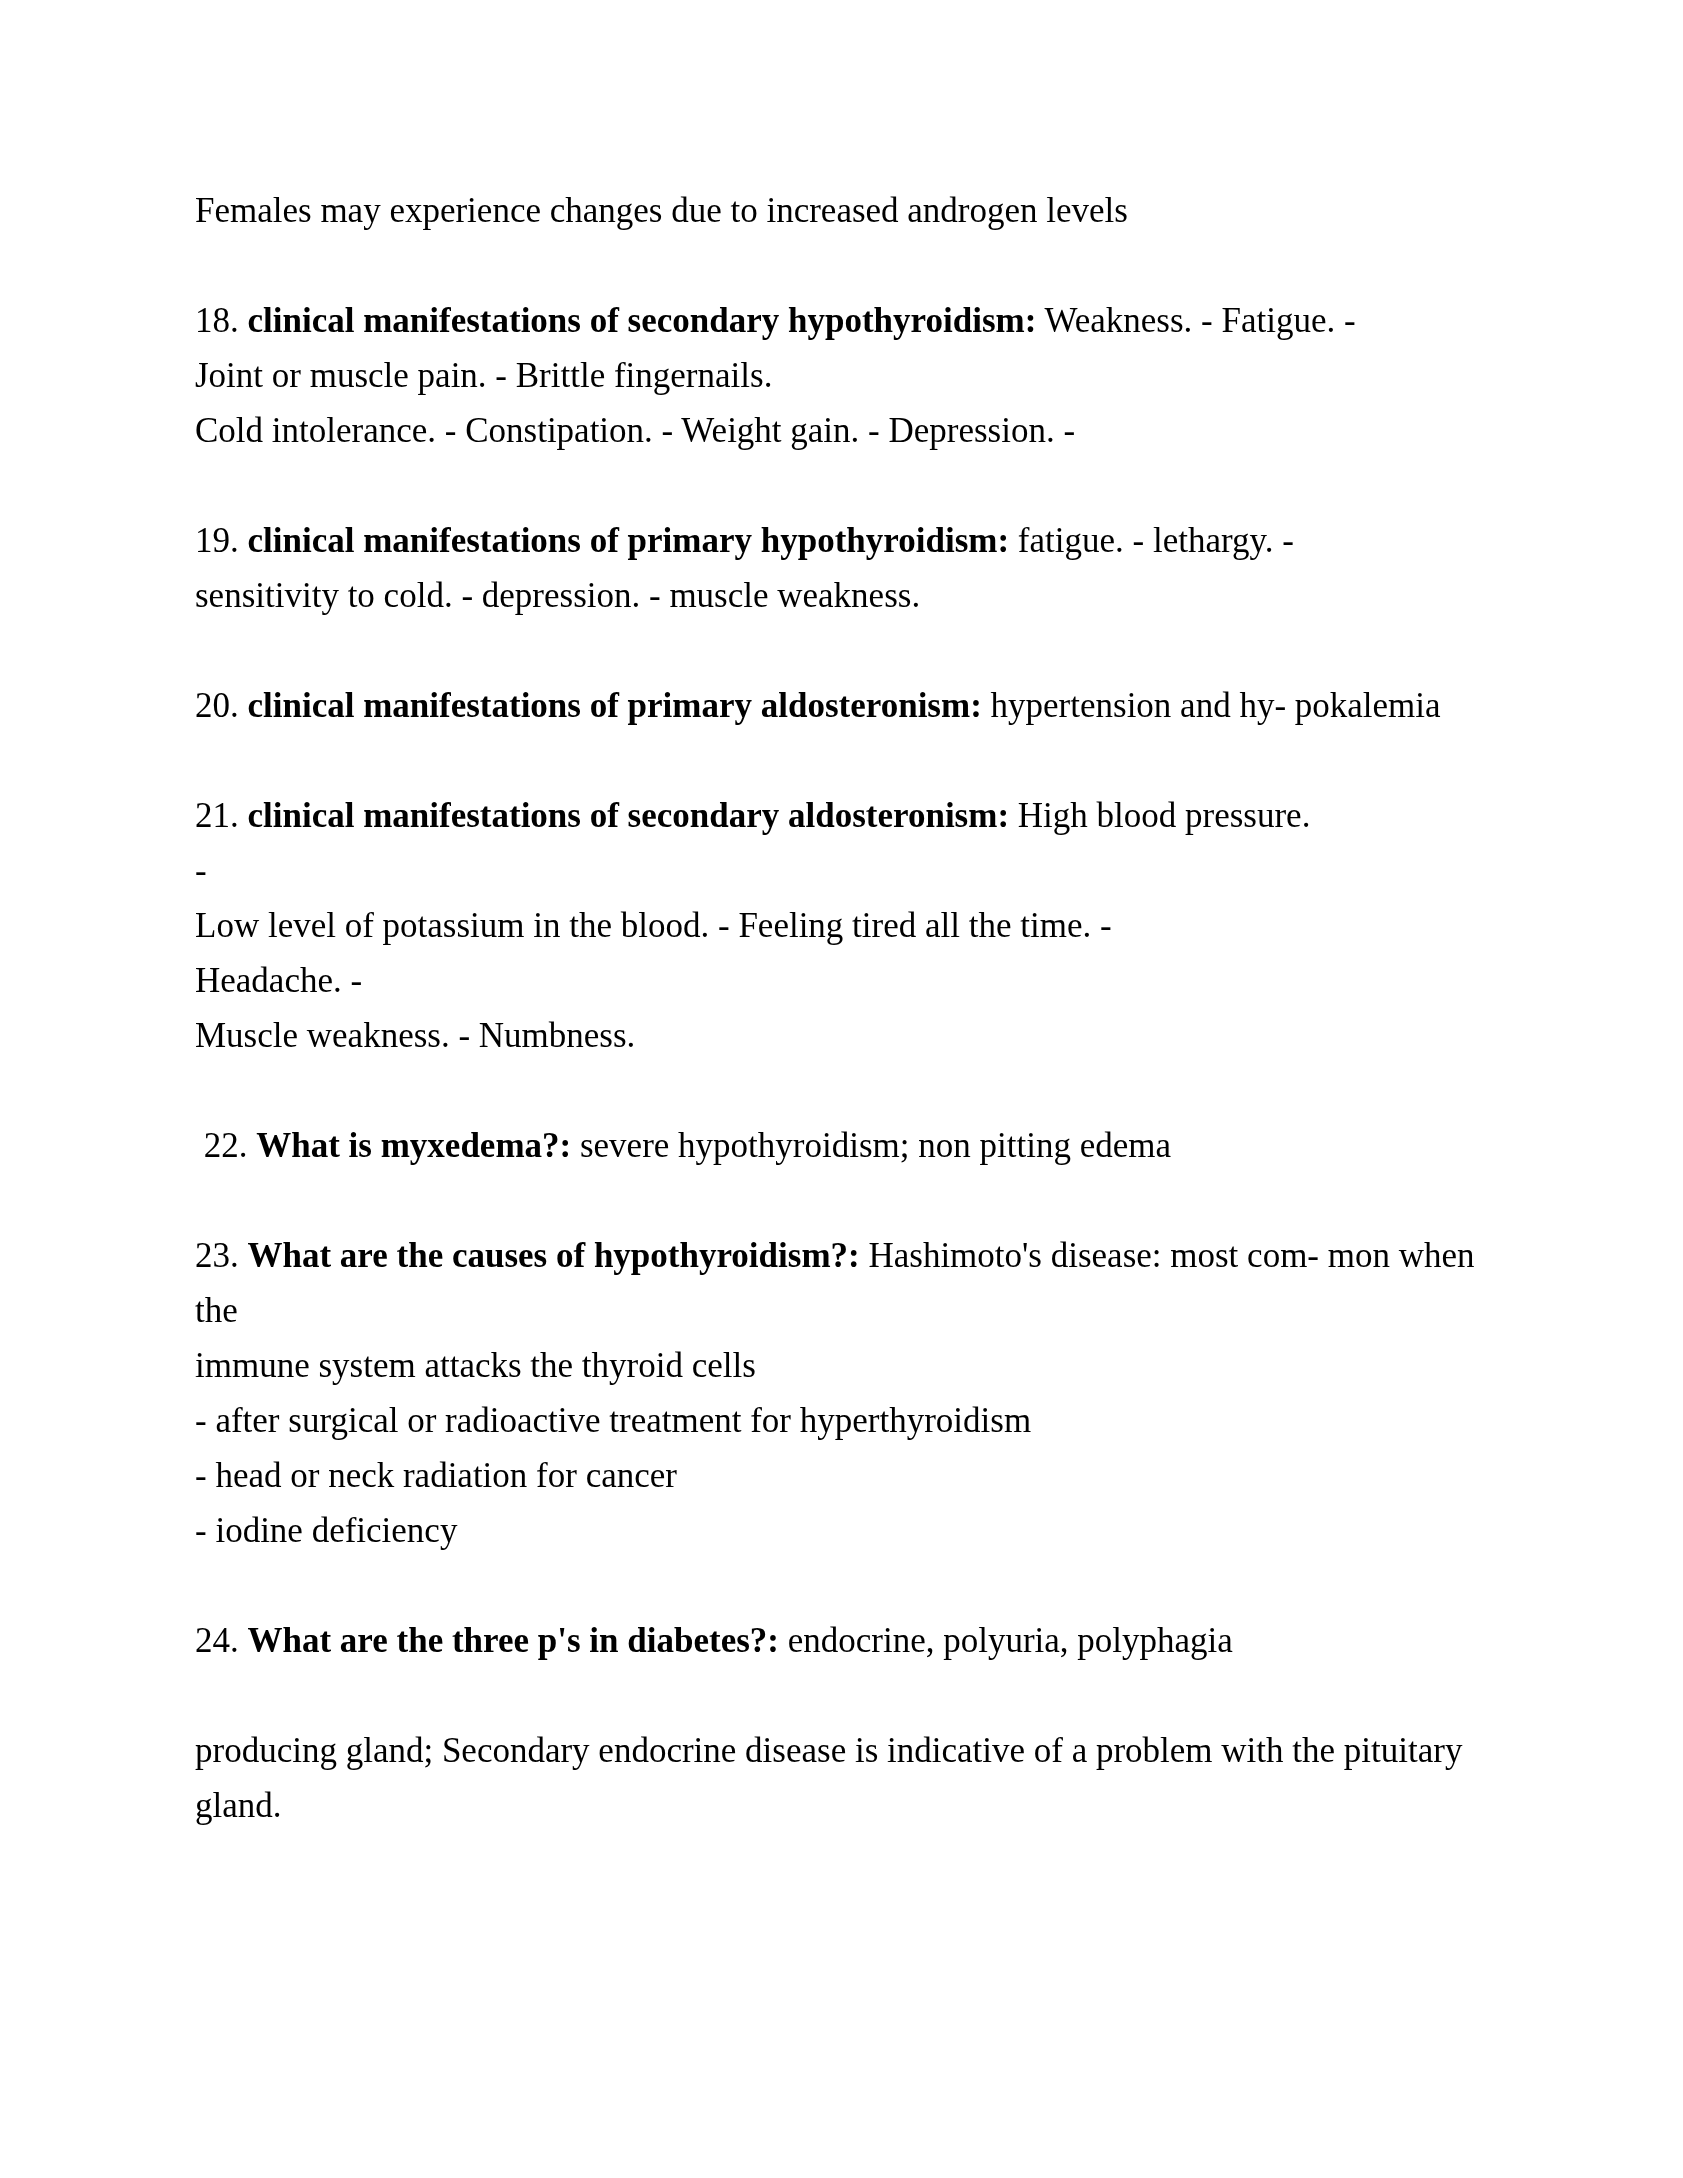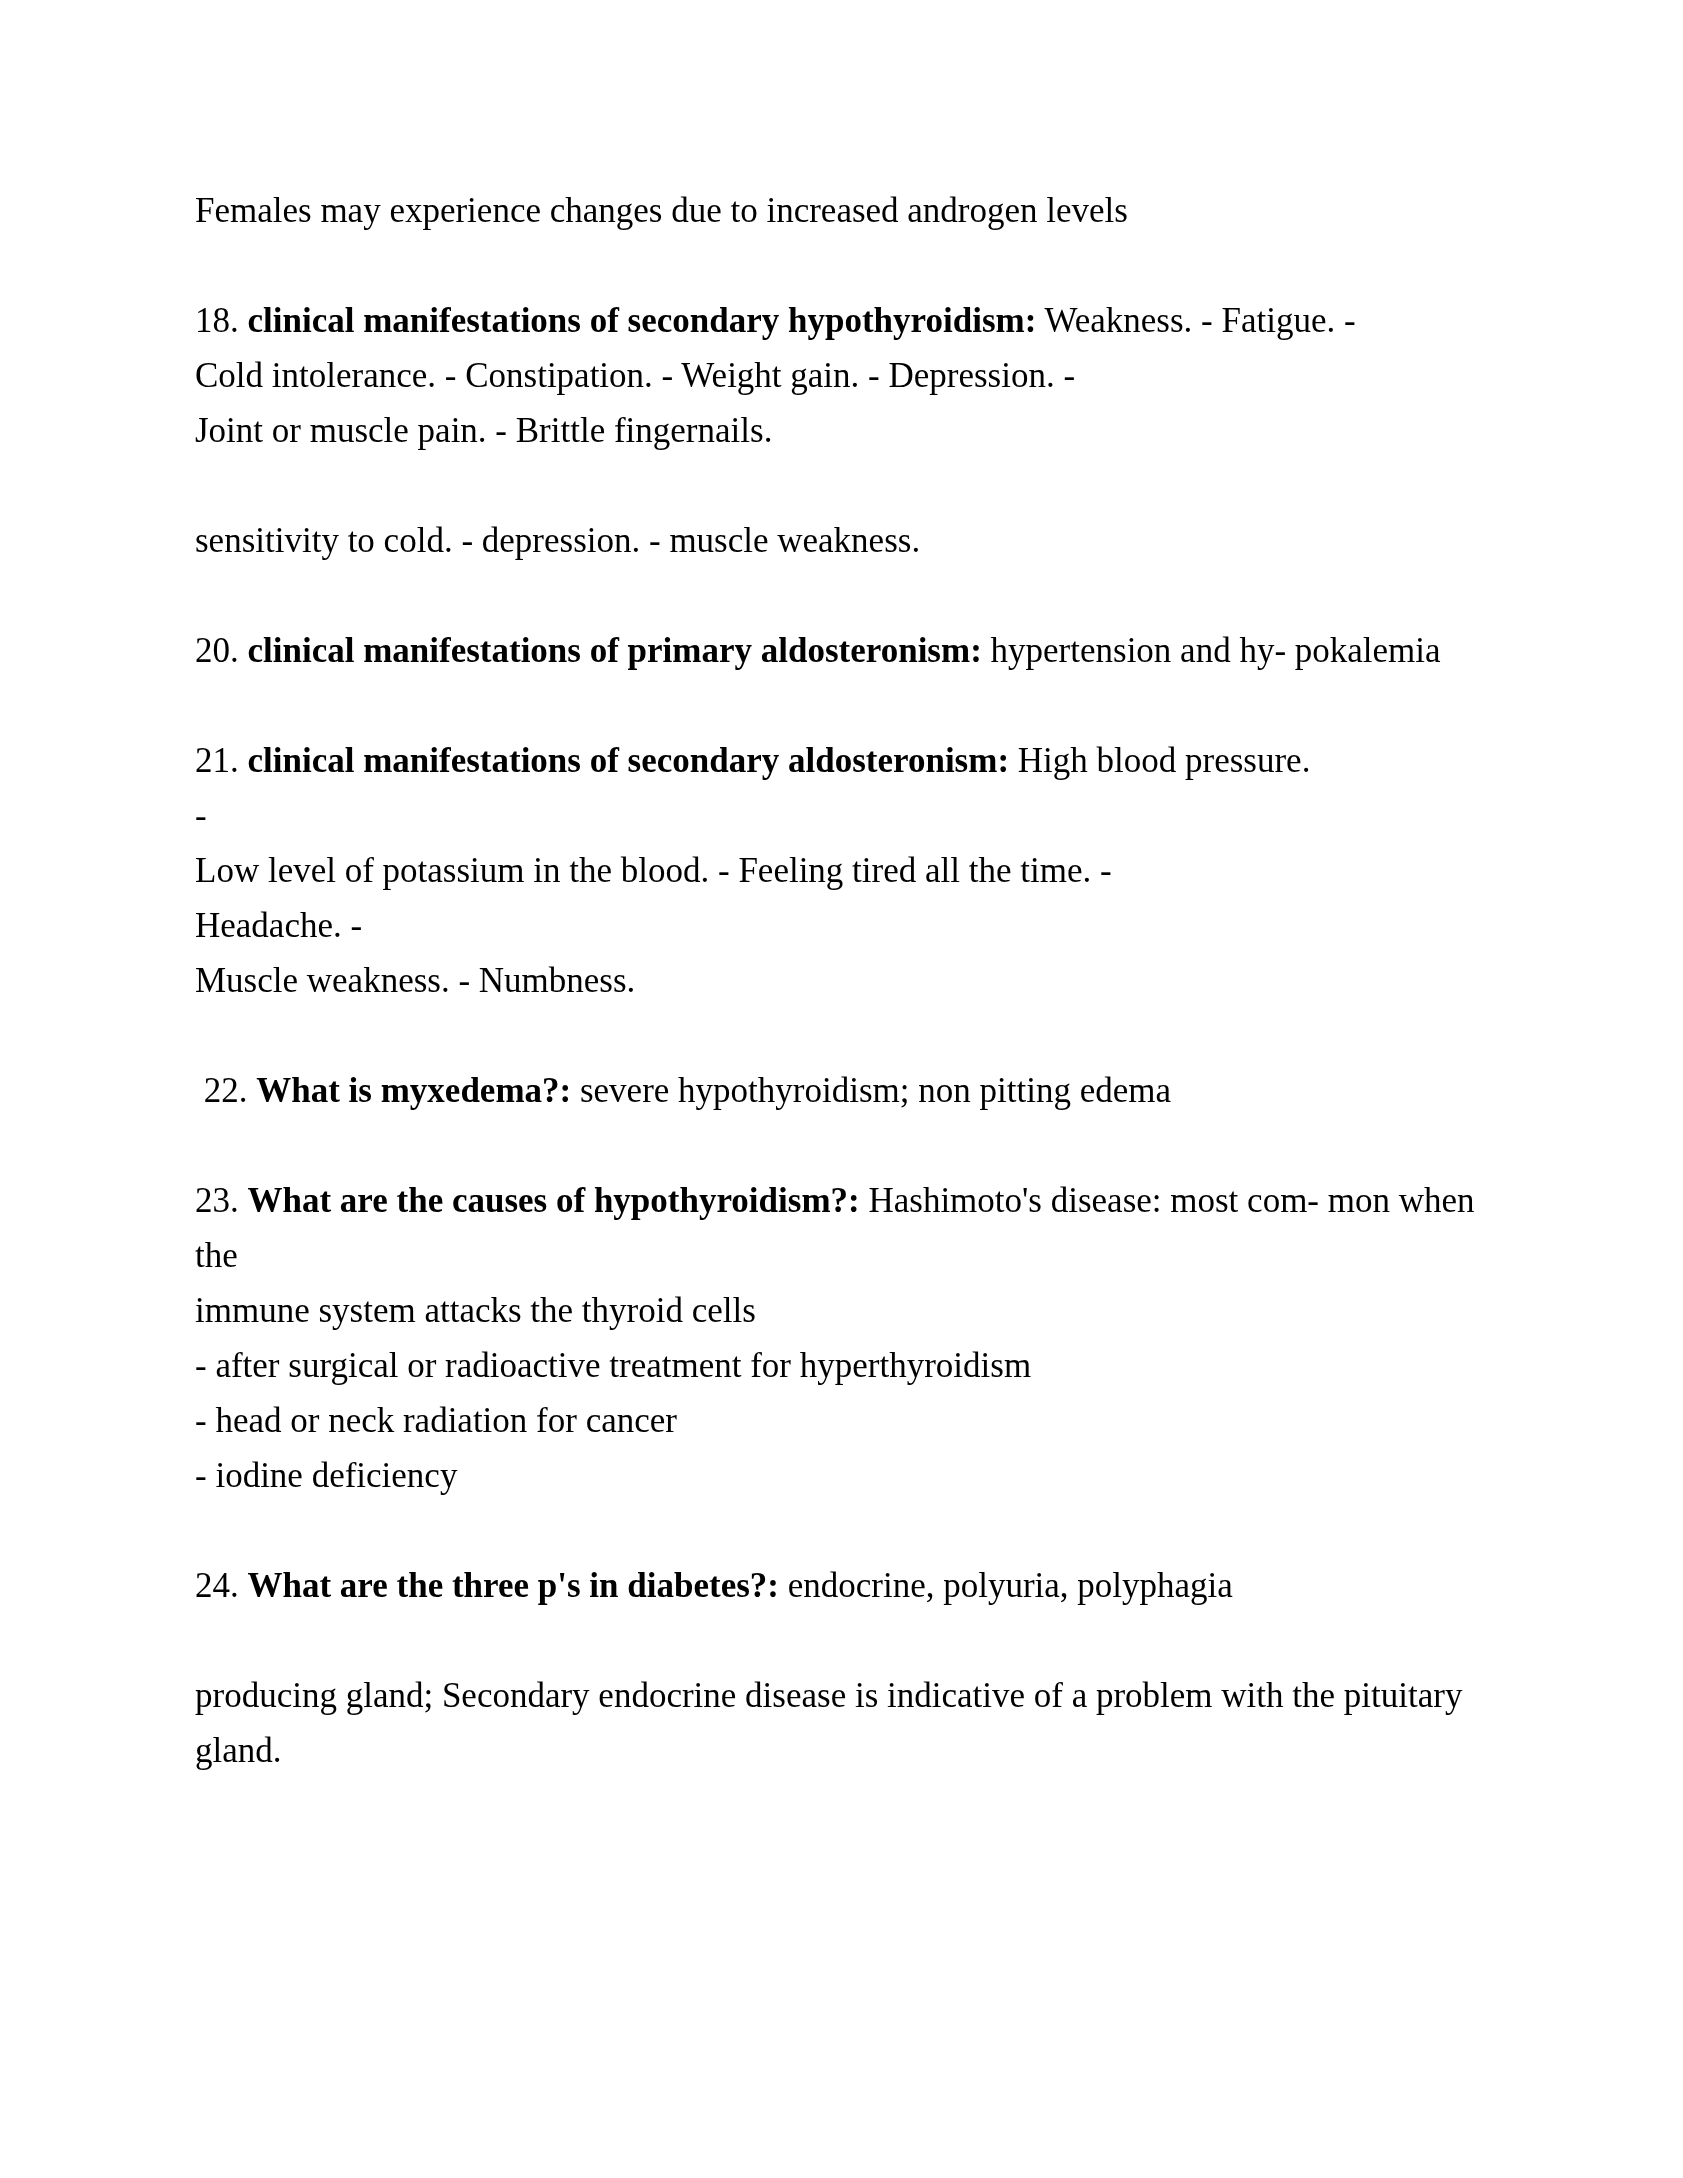--- a/index.html
+++ b/index.html
@@ -40,24 +40,25 @@
 </head>
 <body>
 
 <div class="page">
   <div class="content" id="doc">
       <div class="paragraph">
         <div class="line"><span class="">Females may experience changes due to increased androgen levels</span></div>
       </div>
       <div class="paragraph">
         <div class="line"><span class="">18. </span><span class="bold">clinical manifestations of secondary hypothyroidism:</span><span class=""> Weakness. - Fatigue. -</span></div>
+        <div class="line"><span class="">Joint or muscle pain. - Brittle fingernails.</span></div>
         <div class="line"><span class="">Cold intolerance. - Constipation. - Weight gain. - Depression. -</span></div>
-        <div class="line"><span class="">Joint or muscle pain. - Brittle fingernails.</span></div>
       </div>
       <div class="paragraph">
+        <div class="line"><span class="">19. </span><span class="bold">clinical manifestations of primary hypothyroidism:</span><span class=""> fatigue. - lethargy. -</span></div>
         <div class="line"><span class="">sensitivity to cold. - depression. - muscle weakness.</span></div>
       </div>
       <div class="paragraph">
         <div class="line"><span class="">20. </span><span class="bold">clinical manifestations of primary aldosteronism:</span><span class=""> hypertension and hy- pokalemia</span></div>
       </div>
       <div class="paragraph">
         <div class="line"><span class="">21. </span><span class="bold">clinical manifestations of secondary aldosteronism:</span><span class=""> High blood pressure.</span></div>
         <div class="line"><span class="">-</span></div>
         <div class="line"><span class="">Low level of potassium in the blood. - Feeling tired all the time. -</span></div>
         <div class="line"><span class="">Headache. -</span></div>

